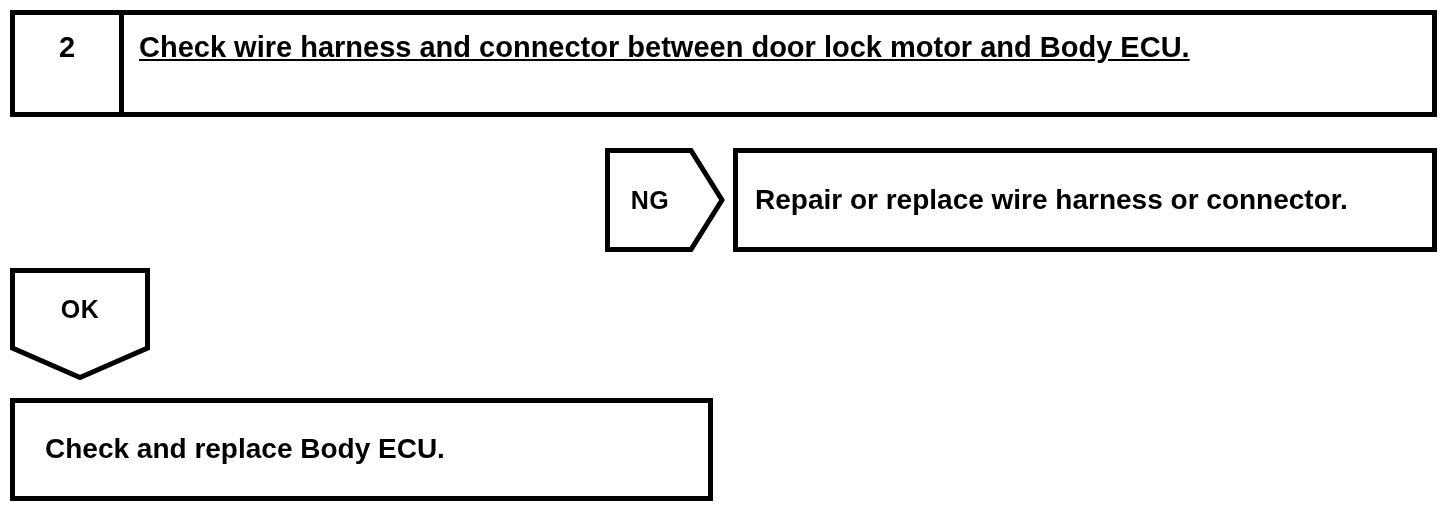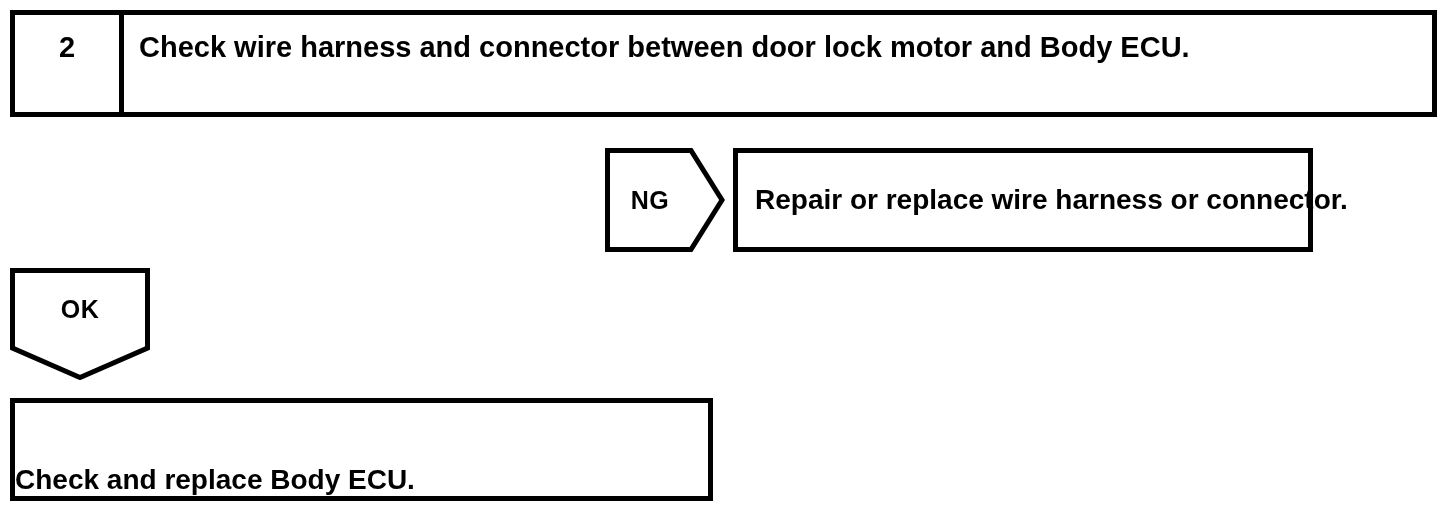--- a/index.html
+++ b/index.html
@@ -50,20 +50,21 @@
     font-weight: bold;
     line-height: 1;
     letter-spacing: 0px;
   }
   #step-title-cell {
     box-sizing: border-box;
     flex: 1 1 auto;
     display: flex;
     align-items: flex-start;
     padding: 16px 0 0 15px;
+    text-decoration: underline;
   }
   #step-title-cell .title {
     font-size: 29px;
     font-weight: bold;
     line-height: 1.15;
     white-space: nowrap;
   }
 
   
   #ng-tag {
@@ -84,21 +85,21 @@
     align-items: center;
     justify-content: center;
     font-size: 25px;
     font-weight: bold;
     letter-spacing: 0.5px;
   }
 
   #ng-result-box {
     left: 733px;
     top: 148px;
-    width: 580px;
+    width: 704px;
     height: 104px;
     display: flex;
     align-items: center;
     padding-left: 17px;
     box-sizing: border-box;
   }
   #ng-result-box .body-text {
     font-size: 28px;
     font-weight: bold;
     line-height: 1.15;
@@ -128,21 +129,22 @@
     font-weight: bold;
     letter-spacing: 0.5px;
   }
 
   #ok-result-box {
     left: 10px;
     top: 398px;
     width: 703px;
     height: 103px;
     display: flex;
-    align-items: flex-end;
+    align-items: center;
+    padding-left: 30px;
     box-sizing: border-box;
   }
   #ok-result-box .body-text {
     font-size: 28px;
     font-weight: bold;
     line-height: 1.15;
     white-space: nowrap;
   }
 </style>
 </head>

